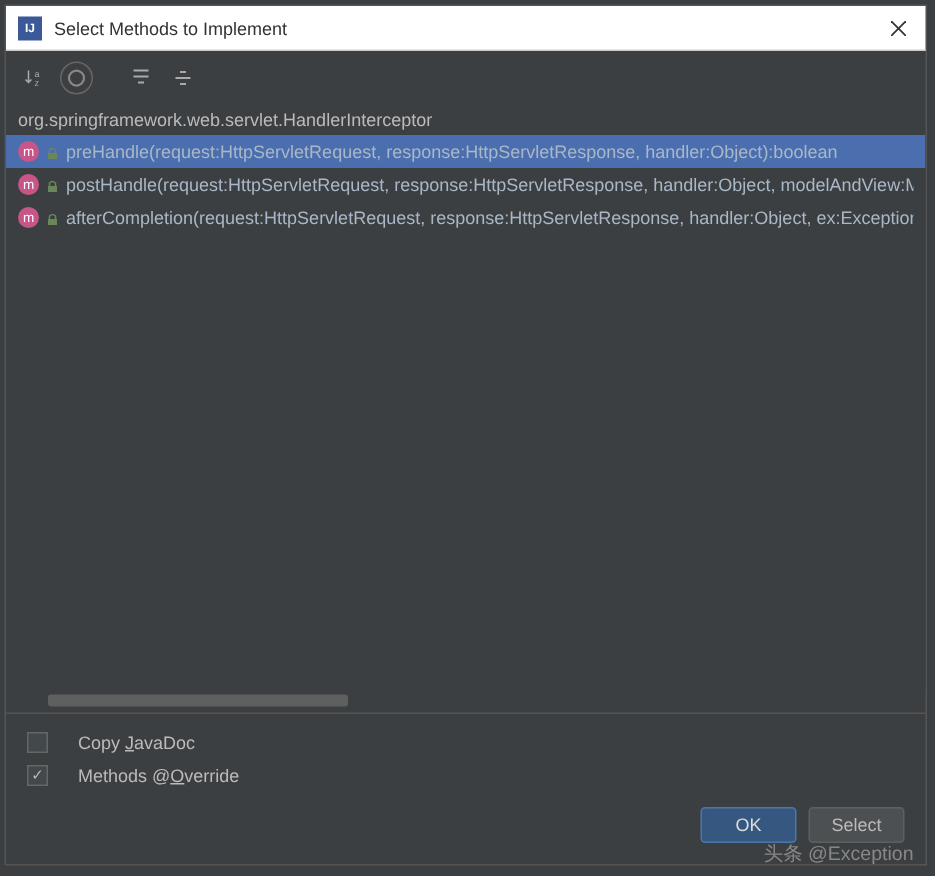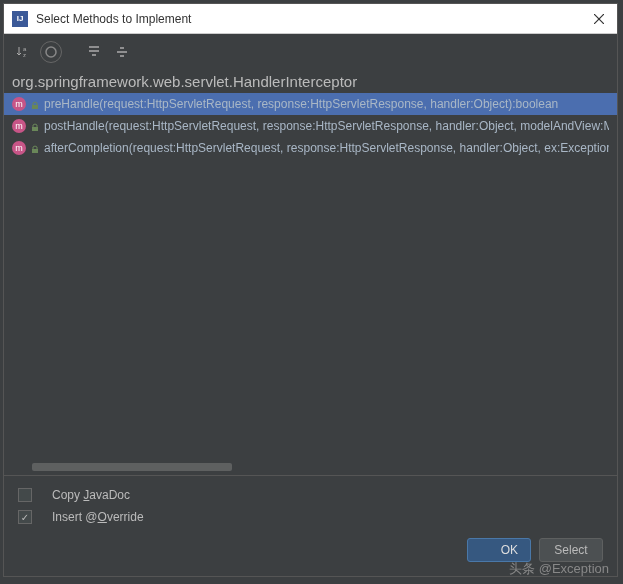--- a/index.html
+++ b/index.html
@@ -78,21 +78,21 @@
       border-radius: 50%;
       width: 22px;
       height: 22px;
     }
     .tool-divider {
       width: 12px;
     }
     .classname-row {
       padding: 3px 8px;
       color: #bbb;
-      font-size: 15px;
+      font-size: 12px;
     }
     .method-list {
       flex: 1;
       background: #3c3f41;
       overflow-x: hidden;
       position: relative;
     }
     .method-item {
       height: 22px;
       display: flex;
@@ -189,21 +189,20 @@
       color: #bbb;
       font-size: 12px;
       cursor: pointer;
       border-radius: 3px;
       padding: 0 12px;
     }
     .btn.primary {
       background: #365880;
       border-color: #4a78a8;
       color: #ddd;
-      text-align: right;
     }
     .watermark {
       position: absolute;
       bottom: 6px;
       right: 14px;
       color: #888;
       font-size: 13px;
       pointer-events: none;
     }
   </style>
@@ -281,21 +280,21 @@
     <div class="scrollbar-thumb"></div>
   </div>
 
   <div class="bottom-panel">
     <div class="checkbox-row">
       <div class="checkbox"></div>
       <span><span>Copy </span><span class="mnemonic">J</span><span>avaDoc</span></span>
     </div>
     <div class="checkbox-row">
       <div class="checkbox checked"></div>
-      <span><span>Insert @</span><span class="mnemonic">O</span><span>verride</span></span>
+      <span><span>Methods @</span><span class="mnemonic">O</span><span>verride</span></span>
     </div>
     <div class="button-row">
       <button class="btn primary">OK</button>
       <button class="btn">Select</button>
     </div>
   </div>
 </div>
 
 <div class="watermark">头条 @Exception</div>
 

